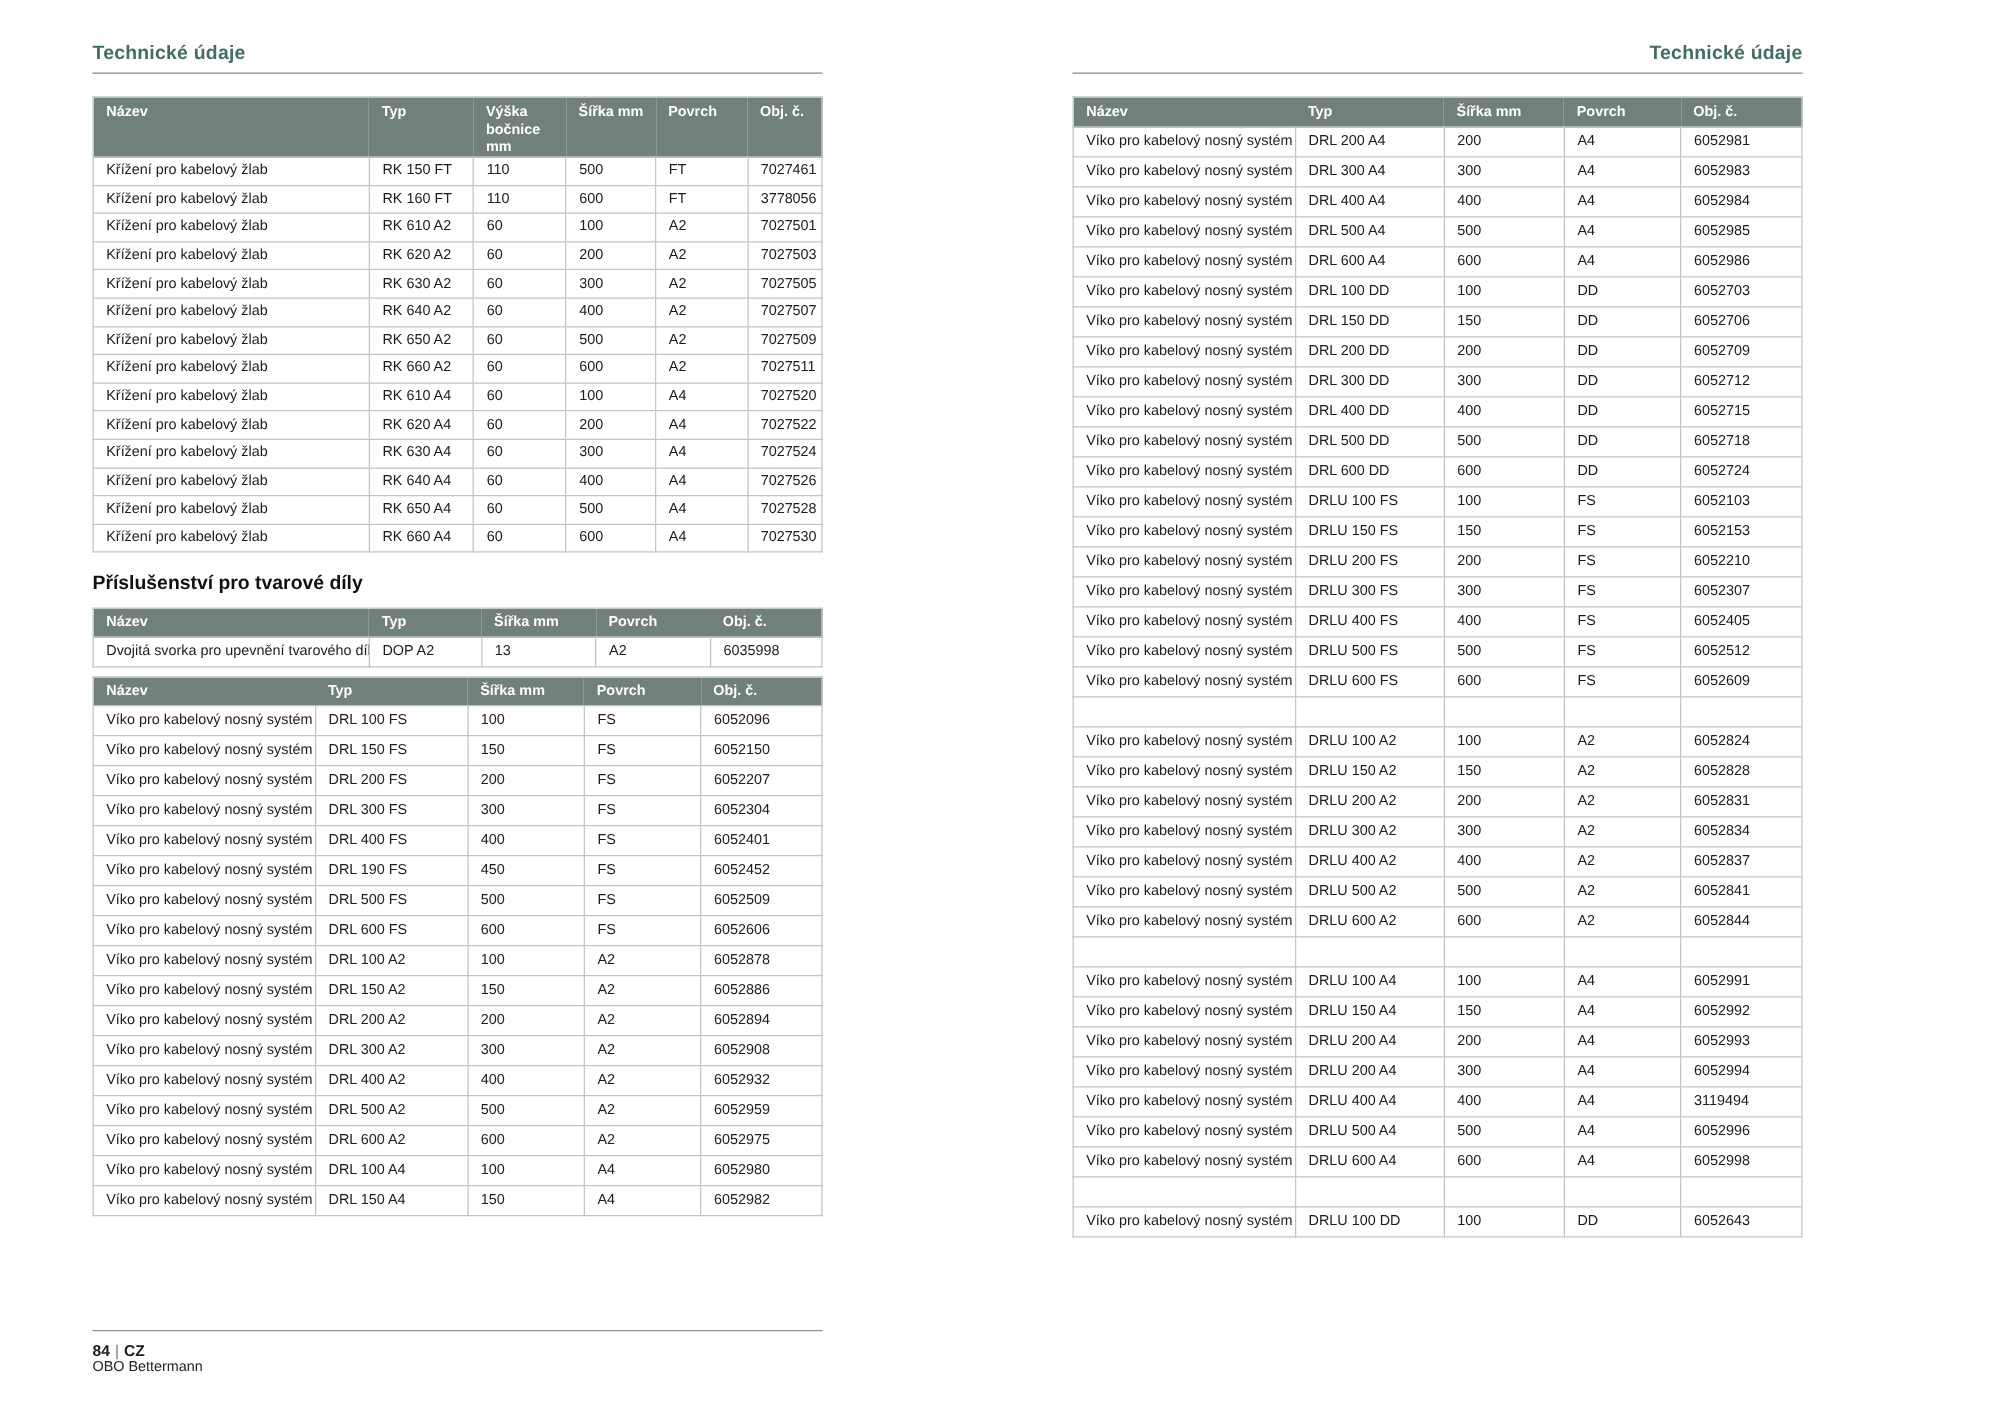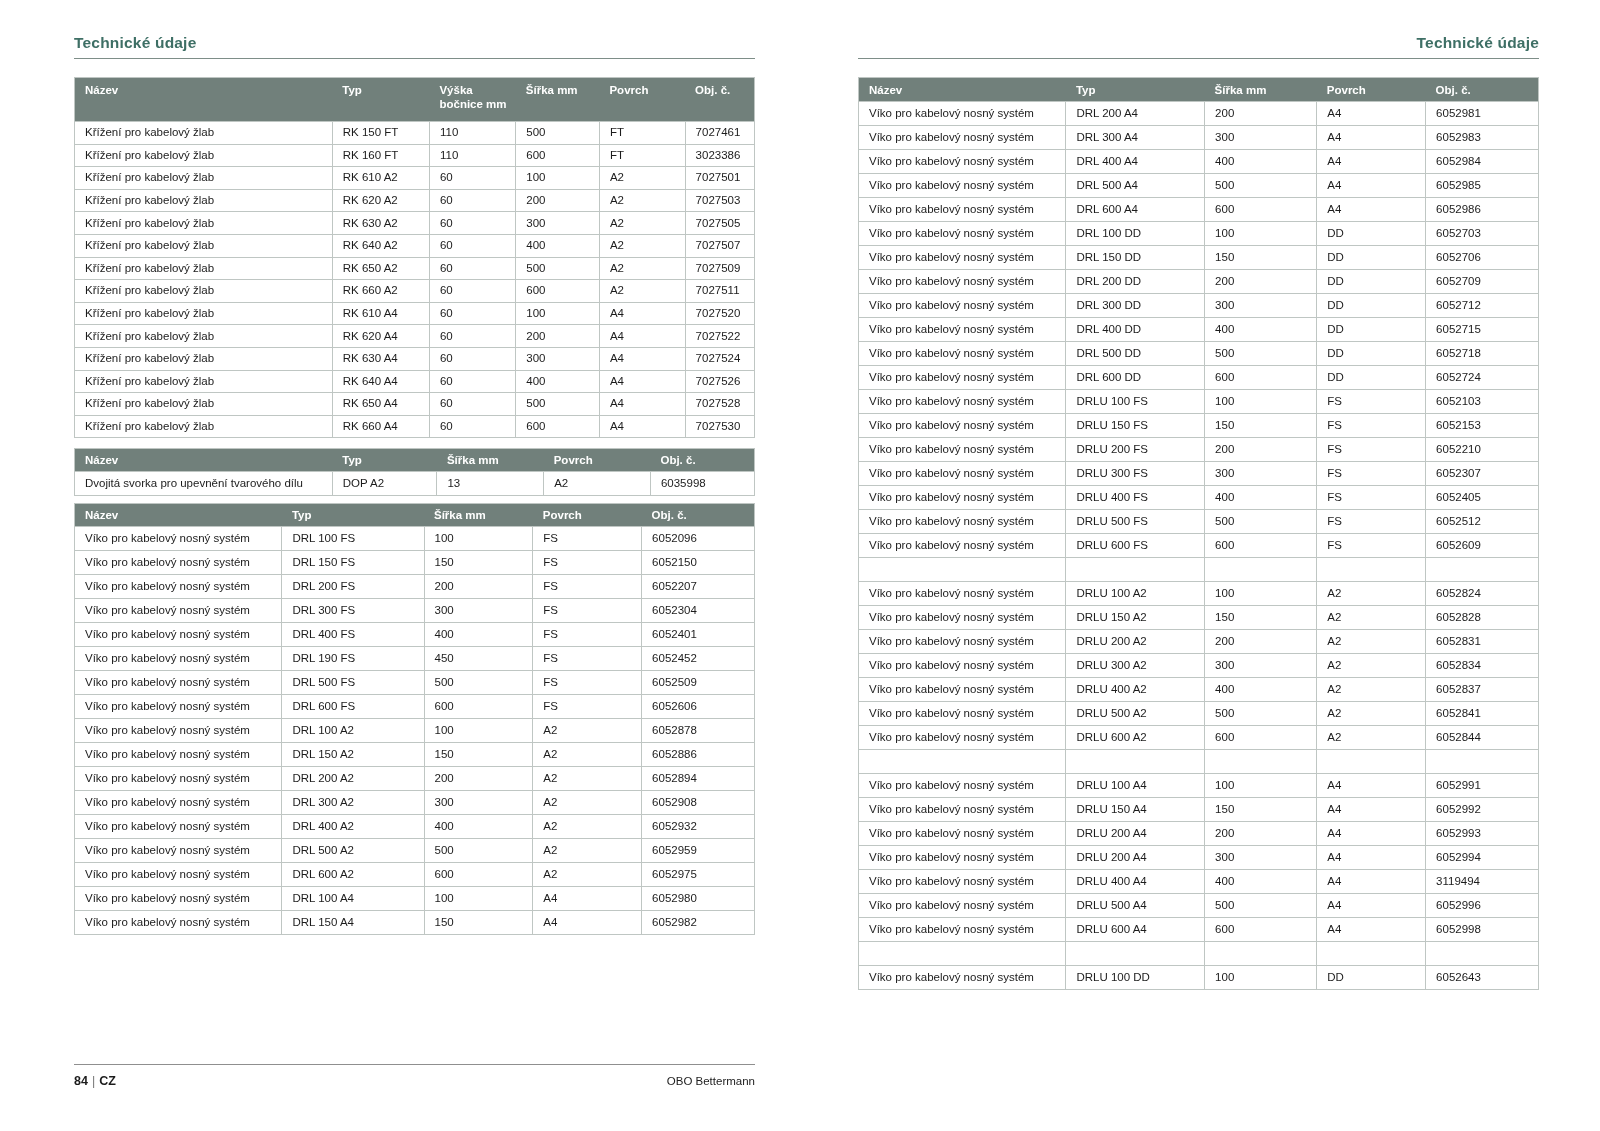--- a/index.html
+++ b/index.html
@@ -12,21 +12,21 @@
     --text:#1C1C1C;
   }
   *{margin:0;padding:0;box-sizing:border-box;}
   html,body{background:#FFFFFF;}
   body{
     width:1600px;height:1131px;position:relative;overflow:hidden;
     font-family:"Liberation Sans","DejaVu Sans",sans-serif;
     color:var(--text);
     -webkit-font-smoothing:antialiased;
   }
-  .page{position:absolute;top:0;width:681px;height:1131px;}
+  .page{position:absolute;top:0;width:584px;height:1131px;}
   .page-left{left:74px;}
   .page-right{left:858px;}
 
   .page-title{
     margin-top:34px;font-size:15.5px;font-weight:bold;color:var(--accent);
     line-height:17px;letter-spacing:.2px;
   }
   .page-right .page-title{text-align:right;}
   .title-rule{border:none;border-top:1px solid var(--title-rule);margin-top:7px;height:0;}
 
@@ -63,20 +63,21 @@
   .tbl-cover-right{margin-top:18px;}
   .tbl-cover-right thead th{height:24px;padding-top:5px;}
   .tbl-cover-right tbody td{height:24px;}
 
   .footer{
     position:absolute;top:1064px;left:0;width:100%;
     border-top:1px solid var(--footer-rule);
     padding-top:9px;
     display:flex;justify-content:space-between;align-items:baseline;
     font-size:12px;
+    flex-direction:column;
   }
   .footer .pageno{font-weight:bold;font-size:12.5px;}
   .footer .pipe{color:#777;font-weight:normal;padding:0 4px;}
   .footer .plain{font-size:11.5px;color:#222;}
 </style>
 </head>
 <body>
 
 <div class="page page-left">
   <div class="page-title">Technické údaje</div>
@@ -109,21 +110,21 @@
           <td>500</td>
           <td>FT</td>
           <td>7027461</td>
         </tr>
         <tr>
           <td>Křížení pro kabelový žlab</td>
           <td>RK 160 FT</td>
           <td>110</td>
           <td>600</td>
           <td>FT</td>
-          <td>3023386</td>
+          <td>3778056</td>
         </tr>
         <tr>
           <td>Křížení pro kabelový žlab</td>
           <td>RK 610 A2</td>
           <td>60</td>
           <td>100</td>
           <td>A2</td>
           <td>7027501</td>
         </tr>
         <tr>
@@ -210,20 +211,21 @@
           <td>Křížení pro kabelový žlab</td>
           <td>RK 660 A4</td>
           <td>60</td>
           <td>600</td>
           <td>A4</td>
           <td>7027530</td>
         </tr>
       </tbody>
   </table>
 
+  <div class="section-heading heading-accessories">Příslušenství pro tvarové díly</div>
 
   <table class="tbl-accessories">
     <colgroup>
       <col style="width:37.9%">
         <col style="width:15.4%">
         <col style="width:15.7%">
       <col style="width:15.7%">
         <col style="width:15.3%">
     </colgroup>
     <thead>

